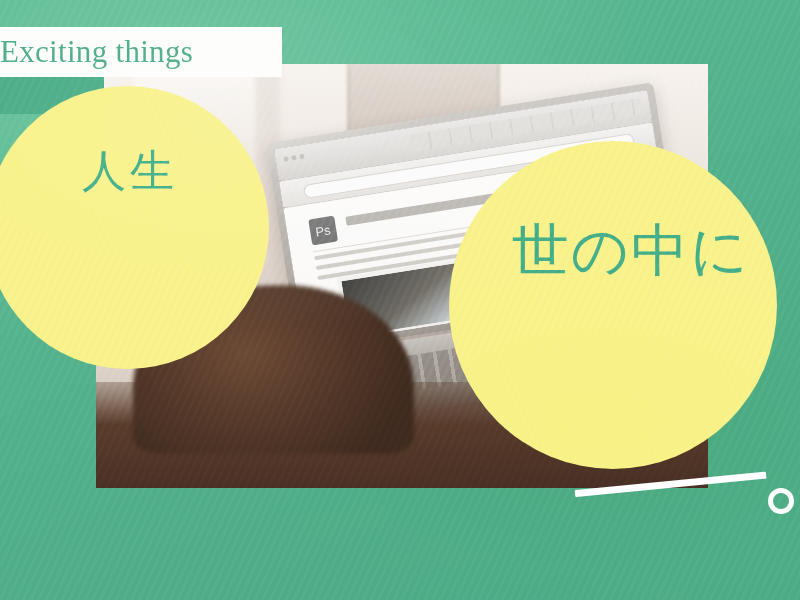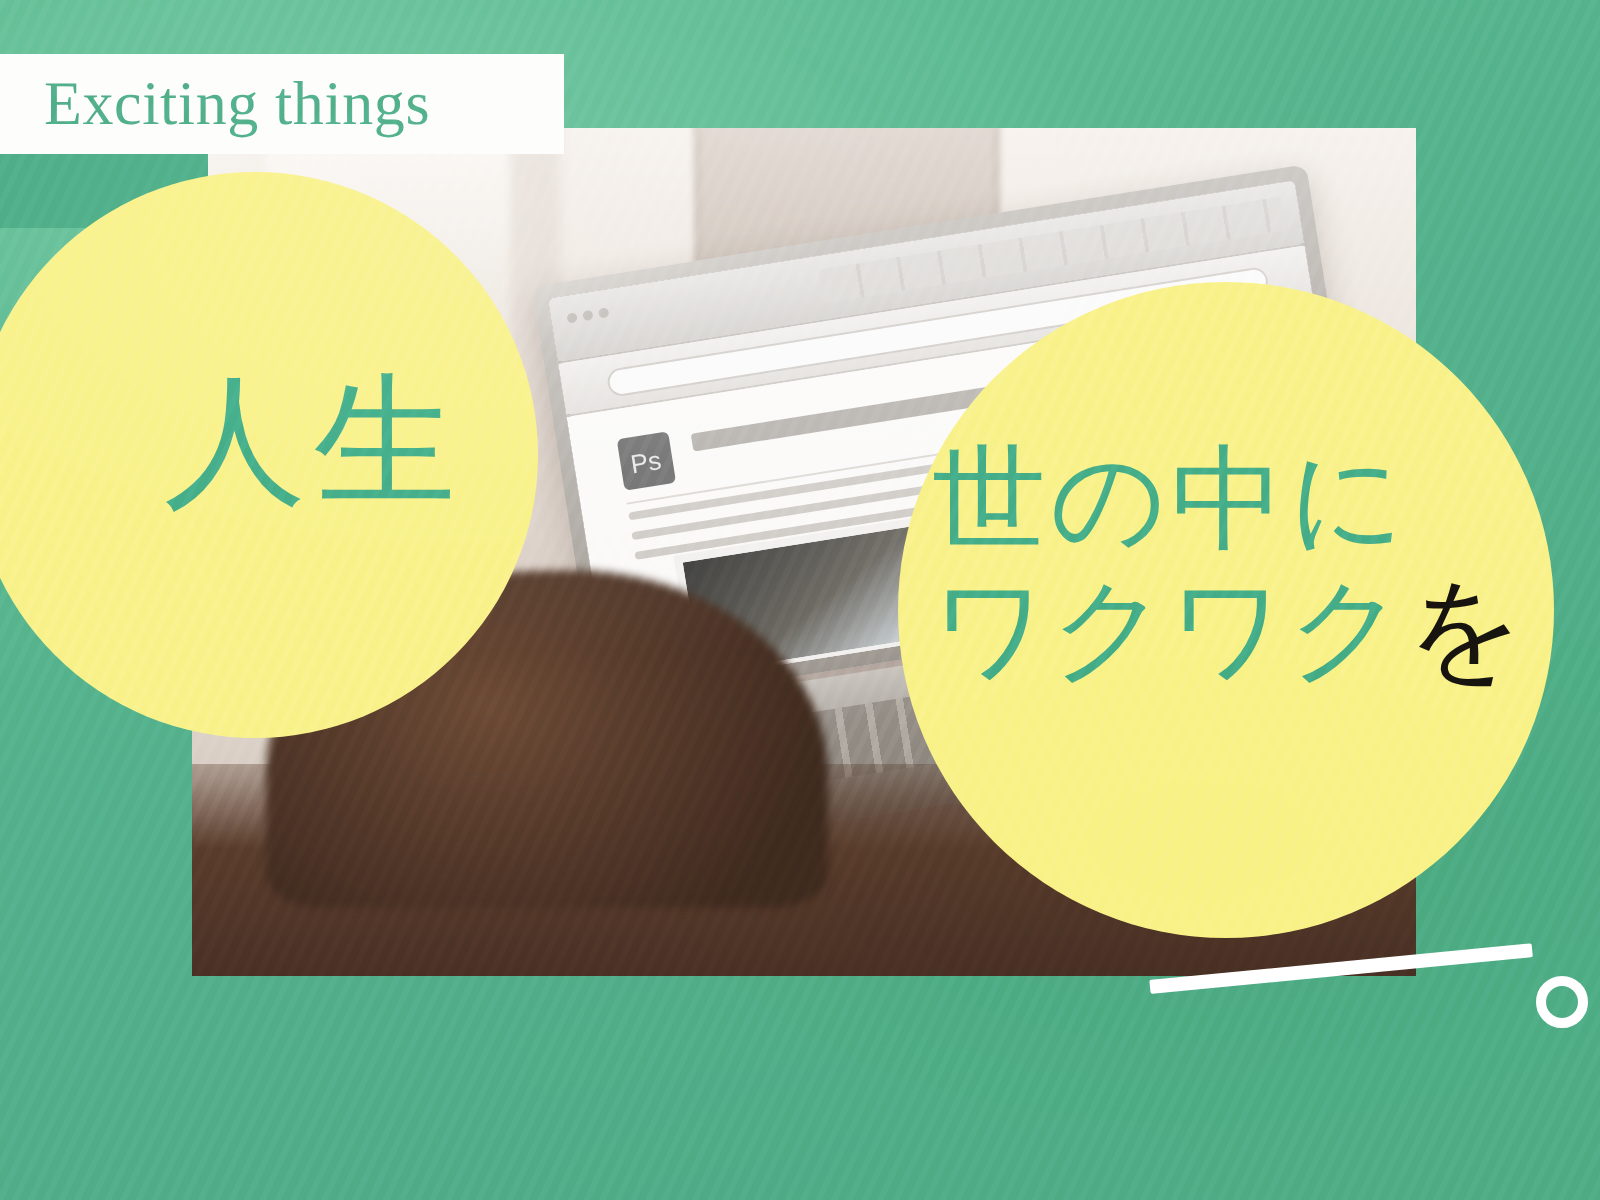--- a/index.html
+++ b/index.html
@@ -155,55 +155,54 @@
     background:#4fae87;
   }
 
   
   .label-box{
     position:absolute;left:0;top:27px;width:282px;height:50px;
     background:#fdfdfb;
     display:flex;align-items:center;
   }
   .label-text{
-    margin-left:22px;color:#4fae87;font-size:31px;letter-spacing:.3px;
+    color:#4fae87;font-size:31px;letter-spacing:.3px;
     font-family:"Liberation Serif",serif;white-space:nowrap;
   }
 
   
   .circle{
     position:absolute;border-radius:50%;background:#f9f28b;
   }
   .circle-left{left:-14px;top:86px;width:283px;height:283px;}
   .circle-right{left:449px;top:141px;width:328px;height:328px;}
 
   
   .copy{position:absolute;white-space:nowrap;}
   .copy .g{color:#45ae89;}
   .copy .k{color:#17140f;}
 
   .copy-left{
     left:44px;top:150px;width:250px;
     font-family:"Liberation Serif","DejaVu Serif",serif;
   }
   .copy-left .line1{
-    font-size:71px;line-height:1;letter-spacing:4px;
+    font-size:44px;line-height:1;letter-spacing:4px;
     padding-left:38px;
-    margin-top:37px;
   }
   .copy-left .line2{
     font-size:66px;line-height:1.08;letter-spacing:1px;
     margin-top:4px;padding-left:0;
   }
 
   .copy-right{
     left:466px;top:222px;width:330px;
     font-family:"Liberation Serif","DejaVu Serif",serif;
   }
-  .copy-right .line1{font-size:57px;line-height:1;letter-spacing:2px;}
+  .copy-right .line1{font-size:57px;line-height:1;letter-spacing:2px;text-align:center;}
   .copy-right .line2{font-size:57px;line-height:1.08;margin-top:6px;letter-spacing:1px;}
 
   
   .bottom-copy{
     position:absolute;left:14px;top:480px;
     font-size:78px;line-height:1;color:#ffffff;
     font-family:"Liberation Serif","DejaVu Serif",serif;
     letter-spacing:-1px;white-space:nowrap;
     text-shadow:0 1px 2px rgba(0,0,0,.08);
   }
@@ -279,21 +278,18 @@
   <div class="copy copy-left">
     <div class="line1">
       <span class="g">人生</span>
     </div>
   </div>
 
   <div class="copy copy-right">
     <div class="line1">
       <span class="g">世の中に</span>
     </div>
-    <div class="line2">
-      <span class="g">ワクワク</span><span class="k">を</span>
-    </div>
   </div>
 
   <div class="bottom-dash"></div>
   <div class="bottom-dot"></div>
 
 </div>
 
 </body></html>

